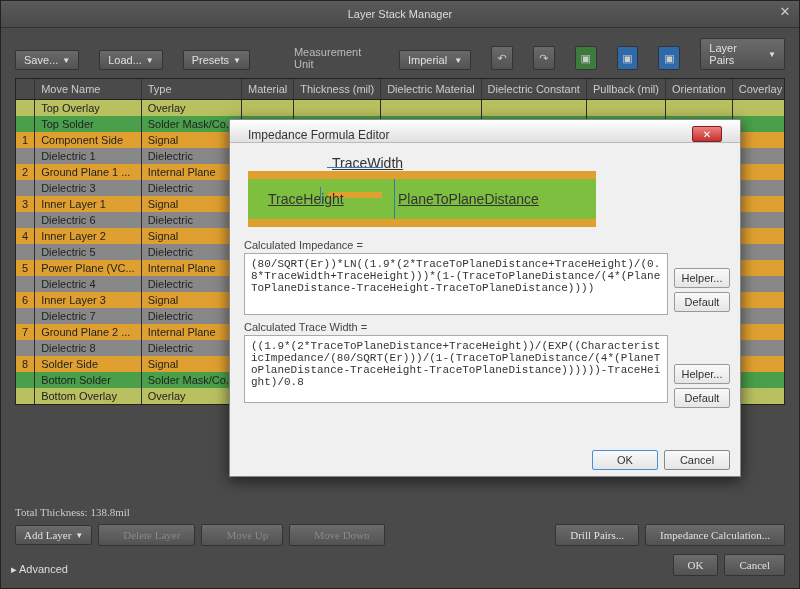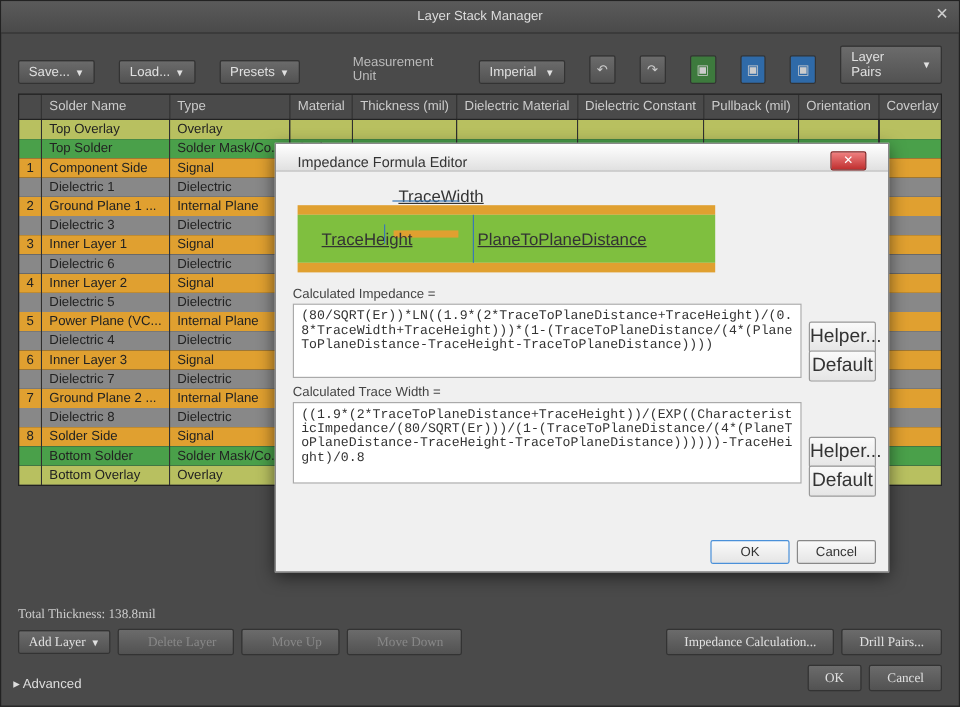--- a/index.html
+++ b/index.html
@@ -173,21 +173,21 @@
   .side-btn {
     position: absolute;
     right: 10px;
     width: 54px;
     padding: 3px 0;
     background: linear-gradient(to bottom,#fafafa,#e5e5e5);
     border: 1px solid #999;
     border-radius: 2px;
     text-align: center;
     cursor: pointer;
-    font-size: 16px;
+    font-size: 11px;
   }
   .tabs {
     position: absolute;
     bottom: 30px; left: 6px;
     display:flex;
   }
   .tab {
     padding: 3px 16px;
     border: 1px solid #aaa;
     border-top-left-radius: 3px; border-top-right-radius: 3px;
@@ -254,21 +254,21 @@
         <span>Layer Pairs</span>
         <span class="chev">▼</span>
       </div>
   </div>
 
   <div class="table-wrap">
     <table>
       <thead>
           <tr id="header-row">
             <th></th>
-            <th>Solder Name</th>
+            <th>Move Name</th>
             <th>Type</th>
             <th>Material</th>
             <th>Thickness (mil)</th>
             <th>Dielectric Material</th>
             <th>Dielectric Constant</th>
             <th>Pullback (mil)</th>
             <th>Orientation</th>
             <th>Coverlay Expansion</th>
           </tr>
         </thead>
@@ -509,22 +509,22 @@
     <div class="status">Total Thickness: 138.8mil</div>
     <div style="display:flex;gap:6px;align-items:center">
       <div class="btn">
           <span>Add Layer</span>
           <span class="chev">▼</span>
         </div>
       <div class="btn2 disabled">Delete Layer</div>
       <div class="btn2 disabled">Move Up</div>
       <div class="btn2 disabled">Move Down</div>
       <div class="spacer"></div>
+      <div class="btn2">Drill Pairs...</div>
       <div class="btn2">Impedance Calculation...</div>
-      <div class="btn2">Drill Pairs...</div>
     </div>
     <div style="display:flex;gap:6px;justify-content:flex-end;margin-top:8px">
       <div class="btn2">OK</div>
       <div class="btn2">Cancel</div>
     </div>
   </div>
   <div class="expand">▸ <span>Advanced</span></div>
 
   <div class="modal">
     <div class="m-title">

